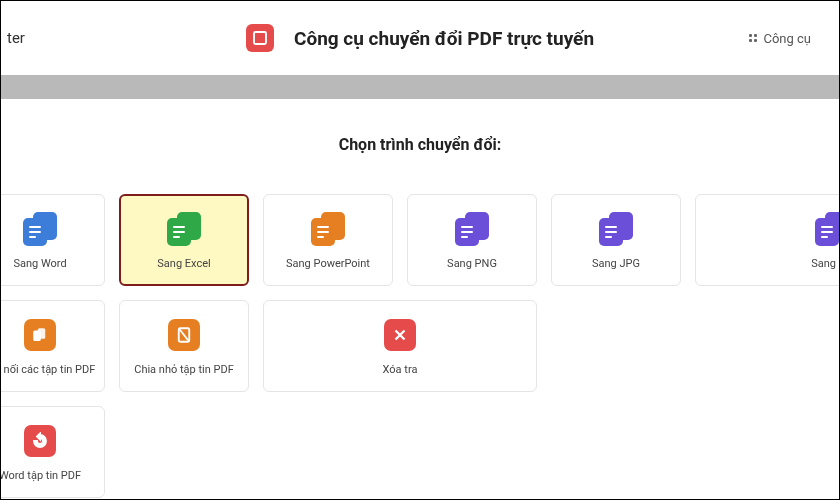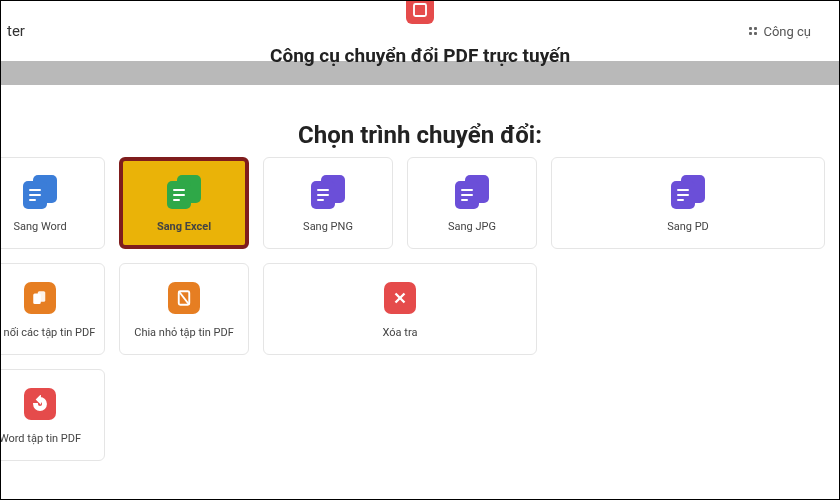--- a/index.html
+++ b/index.html
@@ -9,36 +9,35 @@
   width: 840px;
   height: 500px;
   overflow: hidden;
   position: relative;
   border: 1px solid #000;
 }
 .header {
   display: flex;
   align-items: center;
   justify-content: center;
-  height: 60px;
+  height: 74px;
   background: #fff;
   position: relative;
 }
 .header-left {
   position: absolute;
   left: 0;
   font-size: 15px;
   color: #333;
   padding-left: 6px;
 }
 .header-center {
   display: flex;
   align-items: center;
   gap: 20px;
-  flex-direction: column;
 }
 .header-logo {
   width: 28px;
   height: 28px;
   background: #e54b4b;
   border-radius: 6px;
   display: flex;
   align-items: center;
   justify-content: center;
 }
@@ -65,24 +64,24 @@
 }
 .grid-dots span {
   width: 3px; height: 3px; background: #666; border-radius: 1px;
 }
 .gray-bar {
   height: 24px;
   background: #b9b9b9;
 }
 .section-title {
   text-align: center;
-  font-size: 24px;
+  font-size: 16px;
   font-weight: 700;
   color: #222;
-  margin: 36px 0 8px;
+  margin: 36px 0 40px;
 }
 .tools-grid {
   display: grid;
   grid-template-columns: repeat(7, 130px);
   gap: 14px;
   padding: 0 0 0 0;
   margin-left: -26px;
 }
 .tool-card {
   border: 1px solid #e5e5e5;
@@ -90,23 +89,22 @@
   height: 92px;
   display: flex;
   flex-direction: column;
   align-items: center;
   justify-content: center;
   background: #fff;
   cursor: pointer;
   position: relative;
 }
 .tool-card.selected {
-  border: 4px solid #7f1d1d;
-  background: #eab308;
-  font-weight: bold;
+  border: 2px solid #7f1d1d;
+  background: #fef9c3;
 }
 .tool-icon {
   width: 36px;
   height: 36px;
   margin-bottom: 10px;
   display: flex;
   align-items: center;
   justify-content: center;
 }
 .tool-label {
@@ -202,20 +200,33 @@
           <div class="doc-front">
             <div class="line"></div>
             <div class="line"></div>
             <div class="line short"></div>
           </div>
         </div>
     </div>
     <div class="tool-label">Sang Excel</div>
   </div>
 
+  <div class="tool-card">
+    <div class="tool-icon">
+      <div class="doc-stack c-orange">
+          <div class="doc-back"></div>
+          <div class="doc-front">
+            <div class="line"></div>
+            <div class="line"></div>
+            <div class="line short"></div>
+          </div>
+        </div>
+    </div>
+    <div class="tool-label">Sang PowerPoint</div>
+  </div>
 
   <div class="tool-card">
     <div class="tool-icon">
       <div class="doc-stack c-purple">
           <div class="doc-back"></div>
           <div class="doc-front">
             <div class="line"></div>
             <div class="line"></div>
             <div class="line short"></div>
           </div>

